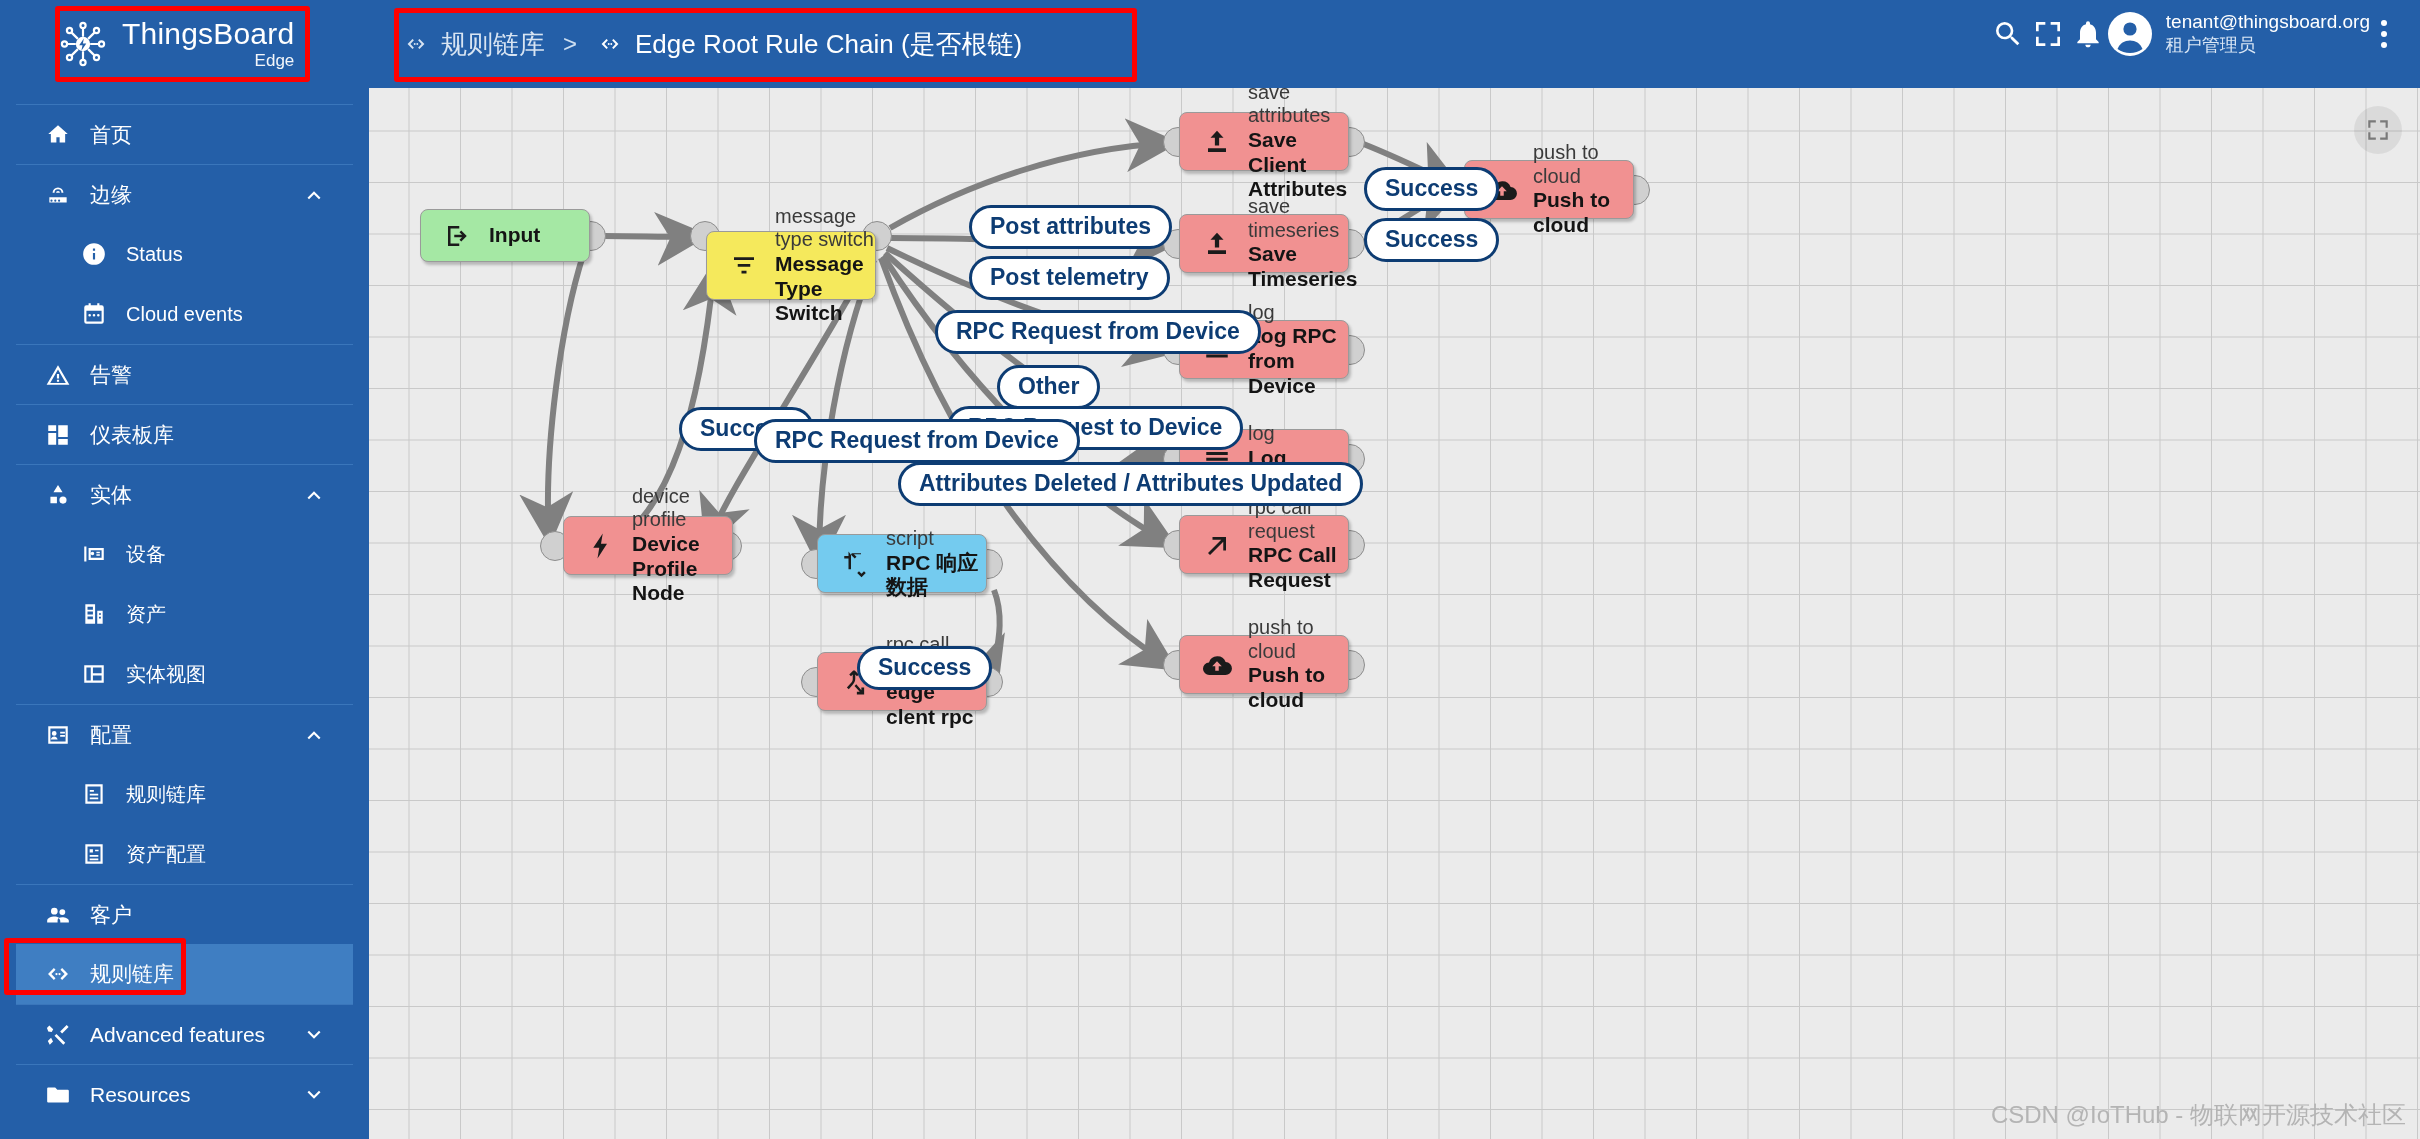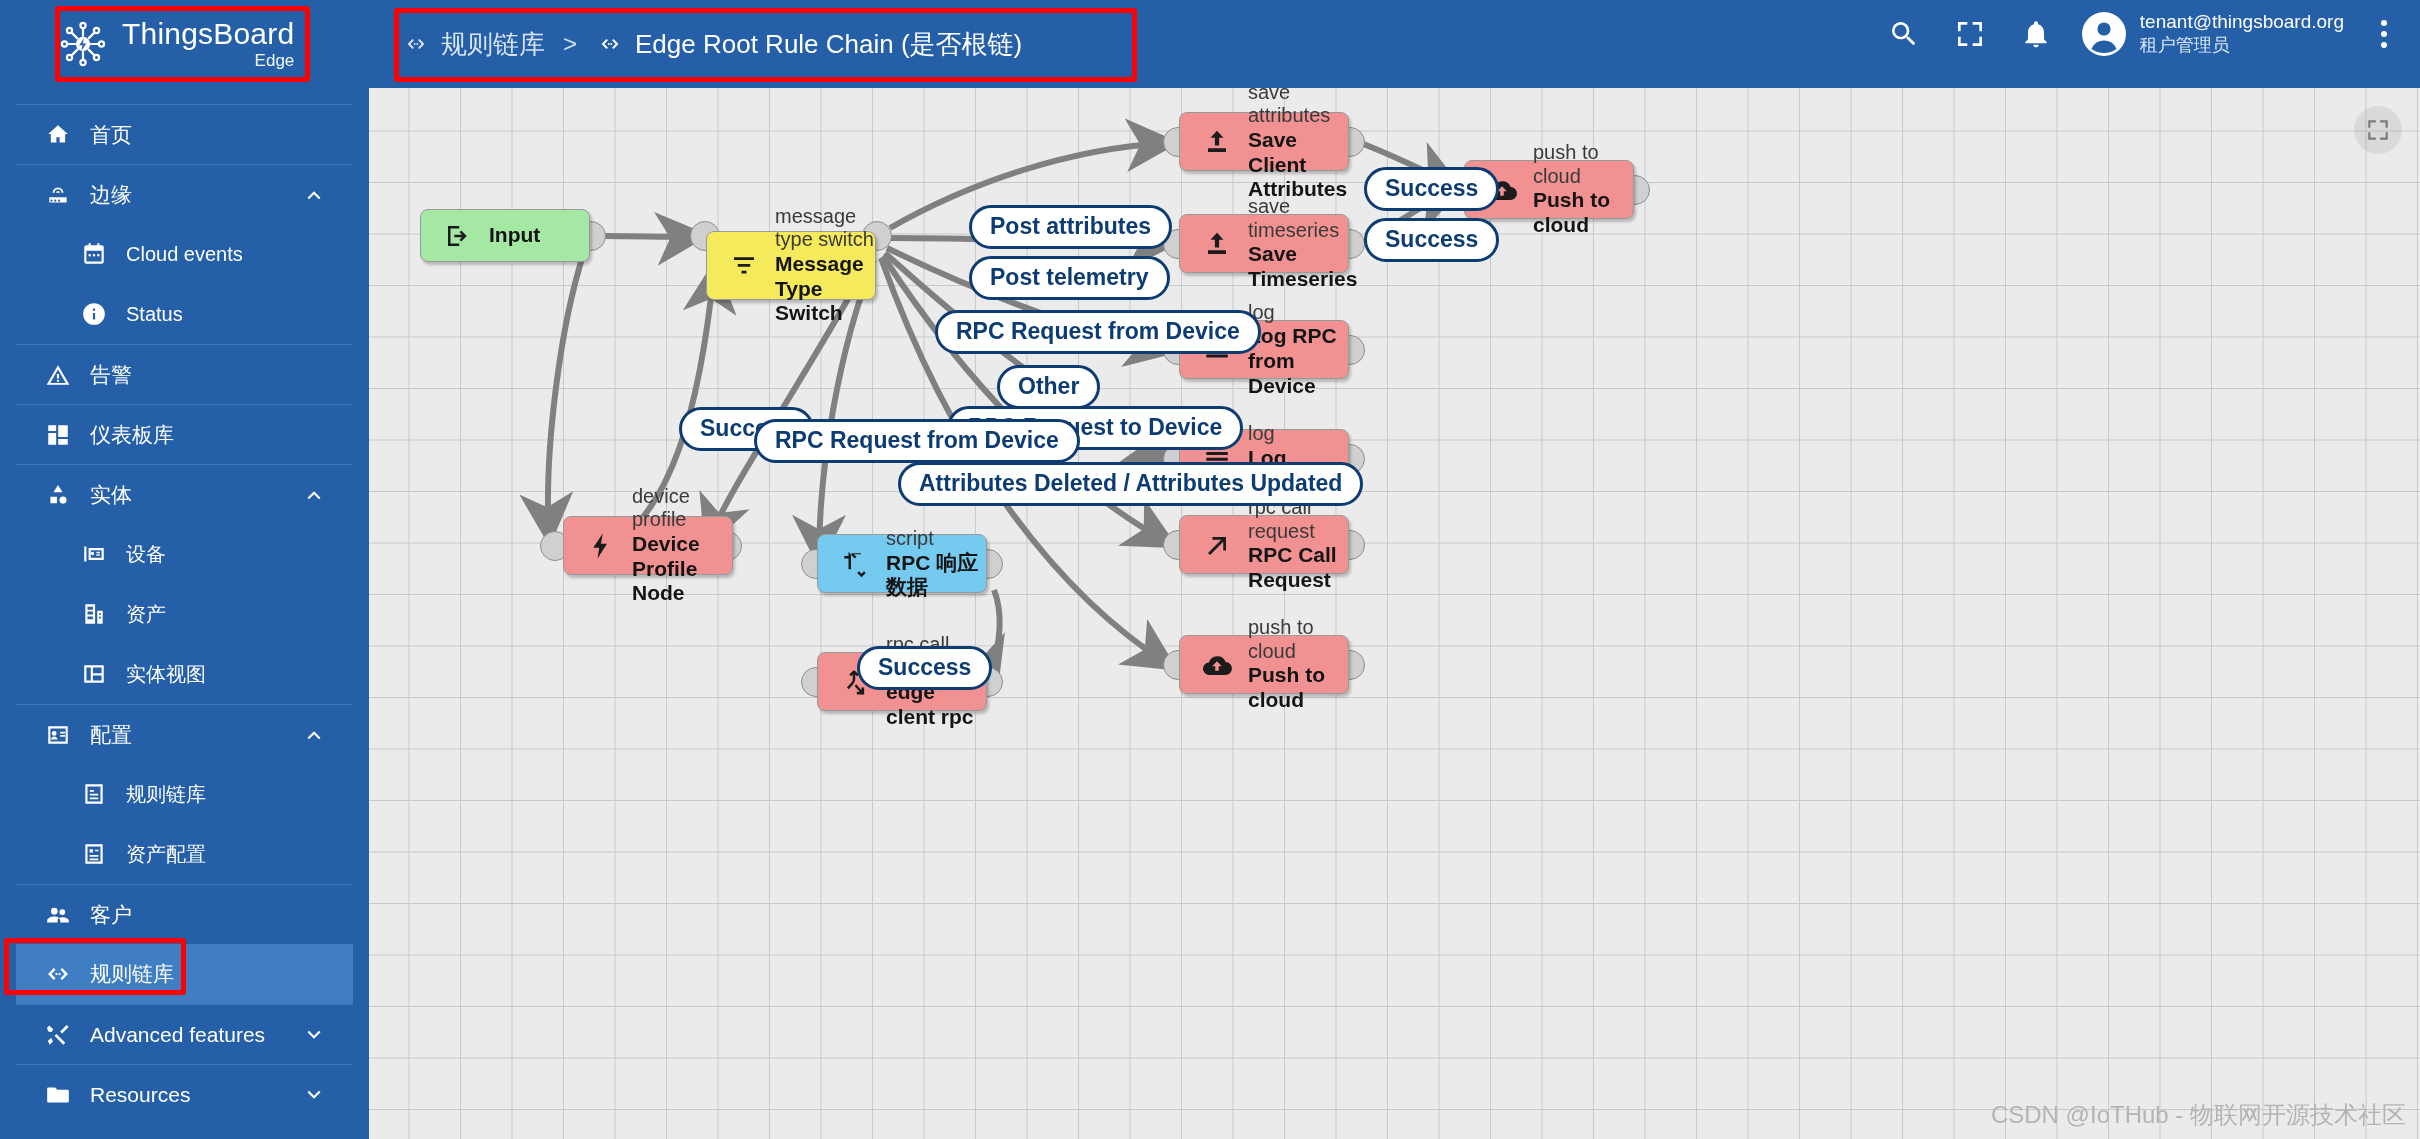--- a/index.html
+++ b/index.html
@@ -63,21 +63,21 @@
     padding-left: 32px; font-size: 26px; white-space: nowrap;
   }
   .crumb { display: flex; align-items: center; gap: 10px; cursor: pointer; }
   .crumb.muted { color: #d8e4f2; }
   .crumb-ic svg { width: 30px; height: 22px; fill: #ffffff; display: block; }
   .crumb.muted .crumb-ic svg { fill: #d8e4f2; }
   .crumb-sep { font-size: 24px; color: #cfe0f2; }
 
   .topright {
     position: absolute; right: 22px; top: 0; height: 67px;
-    display: flex; align-items: center; gap: 26px;
+    display: flex; align-items: center; 
   }
   .ticon { width: 40px; height: 40px; display: flex; align-items: center; justify-content: center; cursor: pointer; }
   .ticon svg { width: 32px; height: 32px; fill: #ffffff; }
   .user { display: flex; align-items: center; gap: 14px; cursor: pointer; }
   .avatar { width: 44px; height: 44px; }
   .user-txt { line-height: 1.25; }
   .user-email { font-size: 19px; }
   .user-role { font-size: 18px; color: #dbe7f5; }
   .dots { width: 28px; height: 40px; display: flex; flex-direction: column; align-items: center; justify-content: center; gap: 5px; cursor: pointer; }
   .dots i { width: 6px; height: 6px; border-radius: 50%; background: #fff; display: block; }
@@ -203,32 +203,32 @@
             </svg>
           </span>
           <span class="lbl">边缘</span>
           <span class="chev"><svg viewBox="0 0 24 24">
               <path d="M12 8.6l6 6-1.4 1.4L12 11.4 7.4 16 6 14.6z"></path>
             </svg></span>
         </div>
         <div class="mi sub">
           <span class="ic">
             <svg viewBox="0 0 24 24" class="">
+              <path d="M12 2a10 10 0 100 20 10 10 0 000-20zm1 15h-2v-6h2v6zm0-8h-2V7h2v2z"></path>
+            </svg>
+          </span>
+          <span class="lbl">Status</span>
+        </div>
+        <div class="mi sub">
+          <span class="ic">
+            <svg viewBox="0 0 24 24" class="">
               <path d="M7 2v2H5a2 2 0 00-2 2v13a2 2 0 002 2h14a2 2 0 002-2V6a2 2 0 00-2-2h-2V2h-2v2H9V2H7zm12 7v10H5V9h14zm-11 3a1.2 1.2 0 100 2.4 1.2 1.2 0 000-2.4zm4 0a1.2 1.2 0 100 2.4 1.2 1.2 0 000-2.4zm4 0a1.2 1.2 0 100 2.4 1.2 1.2 0 000-2.4z"></path>
             </svg>
           </span>
           <span class="lbl">Cloud events</span>
-        </div>
-        <div class="mi sub">
-          <span class="ic">
-            <svg viewBox="0 0 24 24" class="">
-              <path d="M12 2a10 10 0 100 20 10 10 0 000-20zm1 15h-2v-6h2v6zm0-8h-2V7h2v2z"></path>
-            </svg>
-          </span>
-          <span class="lbl">Status</span>
         </div>
         <div class="mi group-start">
           <span class="ic">
             <svg viewBox="0 0 24 24" class="">
               <path d="M12 3L1.5 21h21L12 3zm0 4l7.2 12.4H4.8L12 7zm-1 4v4.2h2V11h-2zm0 5.4v1.9h2v-1.9h-2z"></path>
             </svg>
           </span>
           <span class="lbl">告警</span>
         </div>
         <div class="mi group-start">

